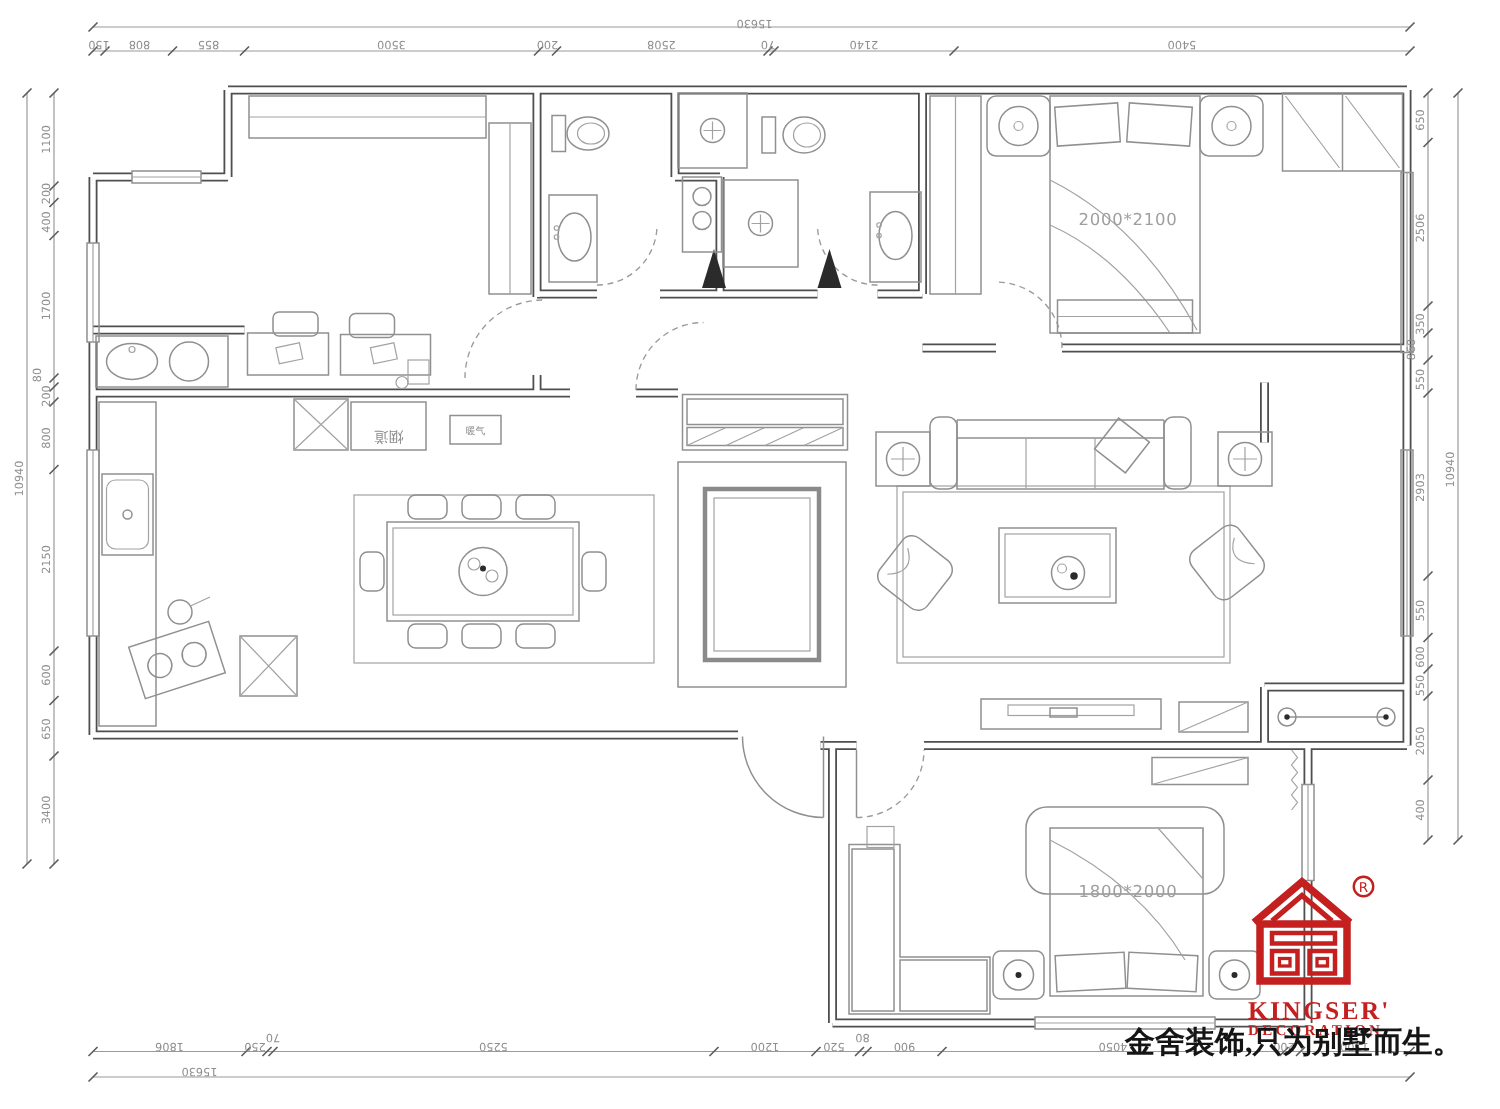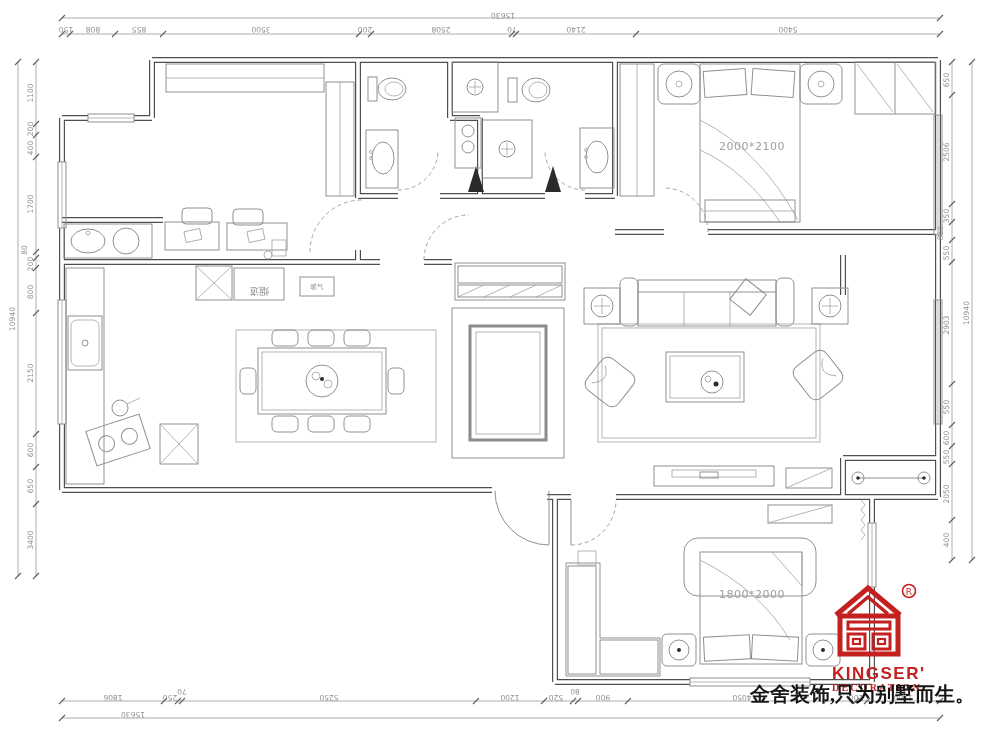--- a/index.html
+++ b/index.html
@@ -17,21 +17,21 @@
   .tick{stroke:#5c5c5c;stroke-width:1.1;fill:none;}
   .dt{font-size:7.5px;fill:#8f8f8f;}
   .lbl{font-size:11px;fill:#9f9f9f;letter-spacing:.5px;}
   .cn{font-size:10px;fill:#8a8a8a;}
   .cns{font-size:6.5px;fill:#8a8a8a;}
   .blackfill{fill:#2b2b2b;stroke:none;}
   text{font-family:"DejaVu Sans",sans-serif;}
 
   .logo{position:absolute;left:832px;top:583px;width:110px;color:#c3201f;}
   .logo .brand{font-weight:bold;font-size:17px;letter-spacing:1.5px;line-height:17px;
-               font-family:Liberation Sans, sans-serif;}
+               font-family:Liberation Serif, serif;}
   .logo .division{font-weight:bold;font-size:10px;letter-spacing:2.2px;line-height:12px;
                font-family:Liberation Serif, serif;}
   .slogan{position:absolute;left:750px;top:681px;width:250px;font-family:"Liberation Serif",serif;
           font-weight:700;font-size:20px;color:#151515;white-space:nowrap;}
 </style>
 </head>
 <body>
 
 <div class="canvas">
 <svg class="plan-svg" viewBox="0 0 1000 739" xmlns="http://www.w3.org/2000/svg">

